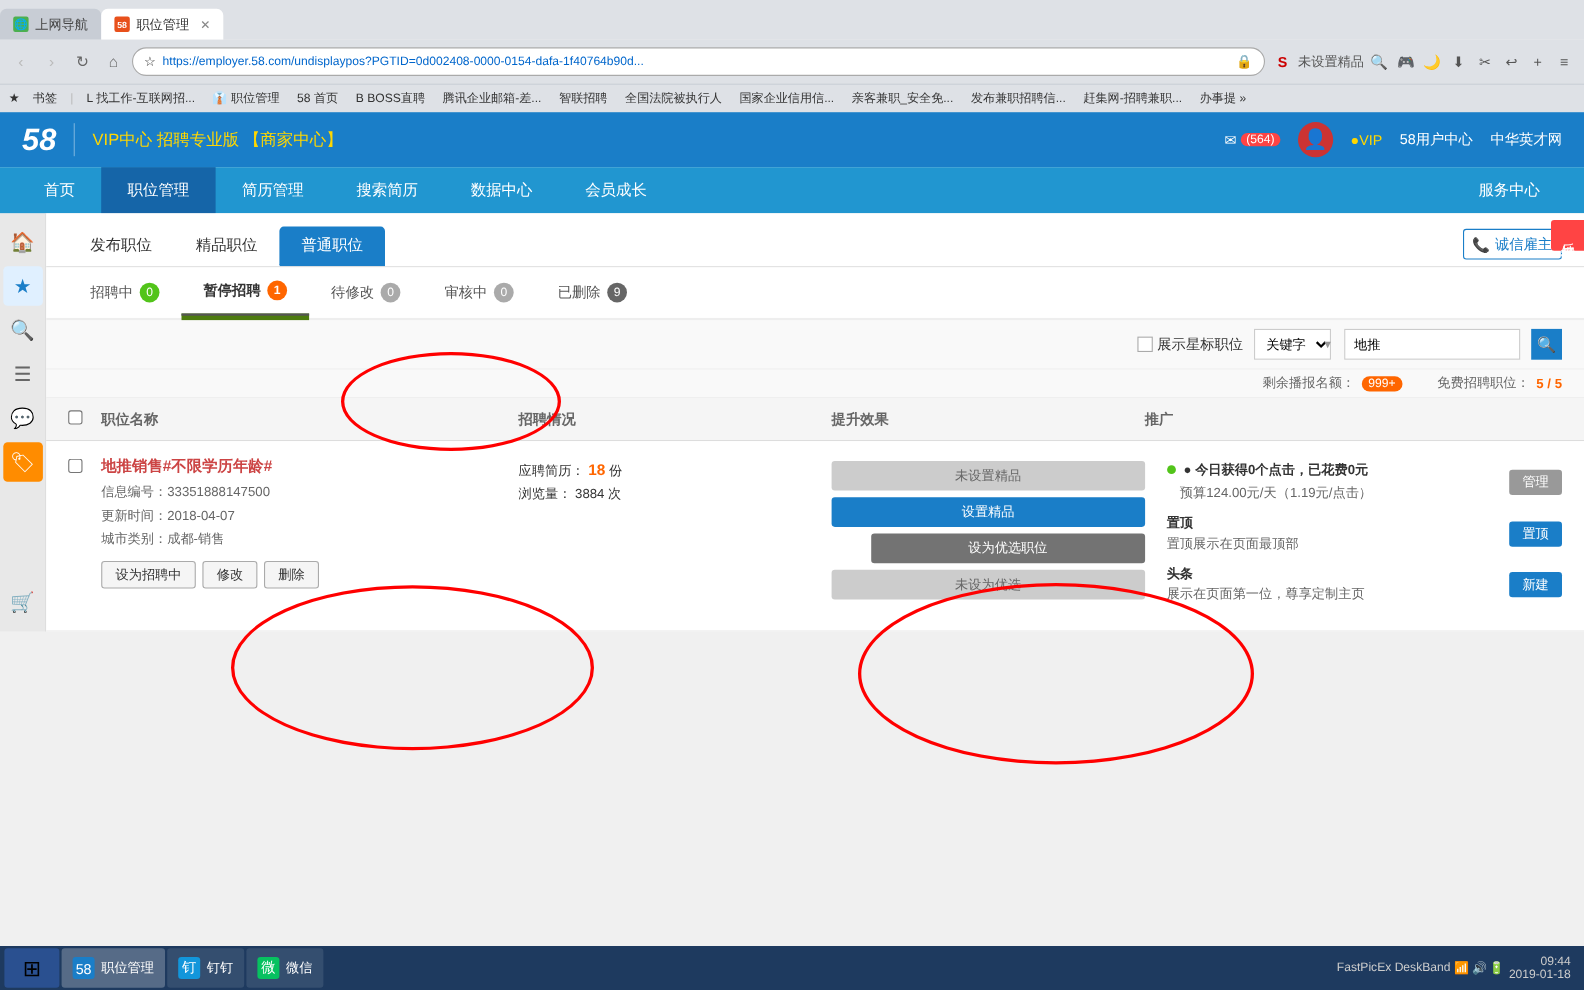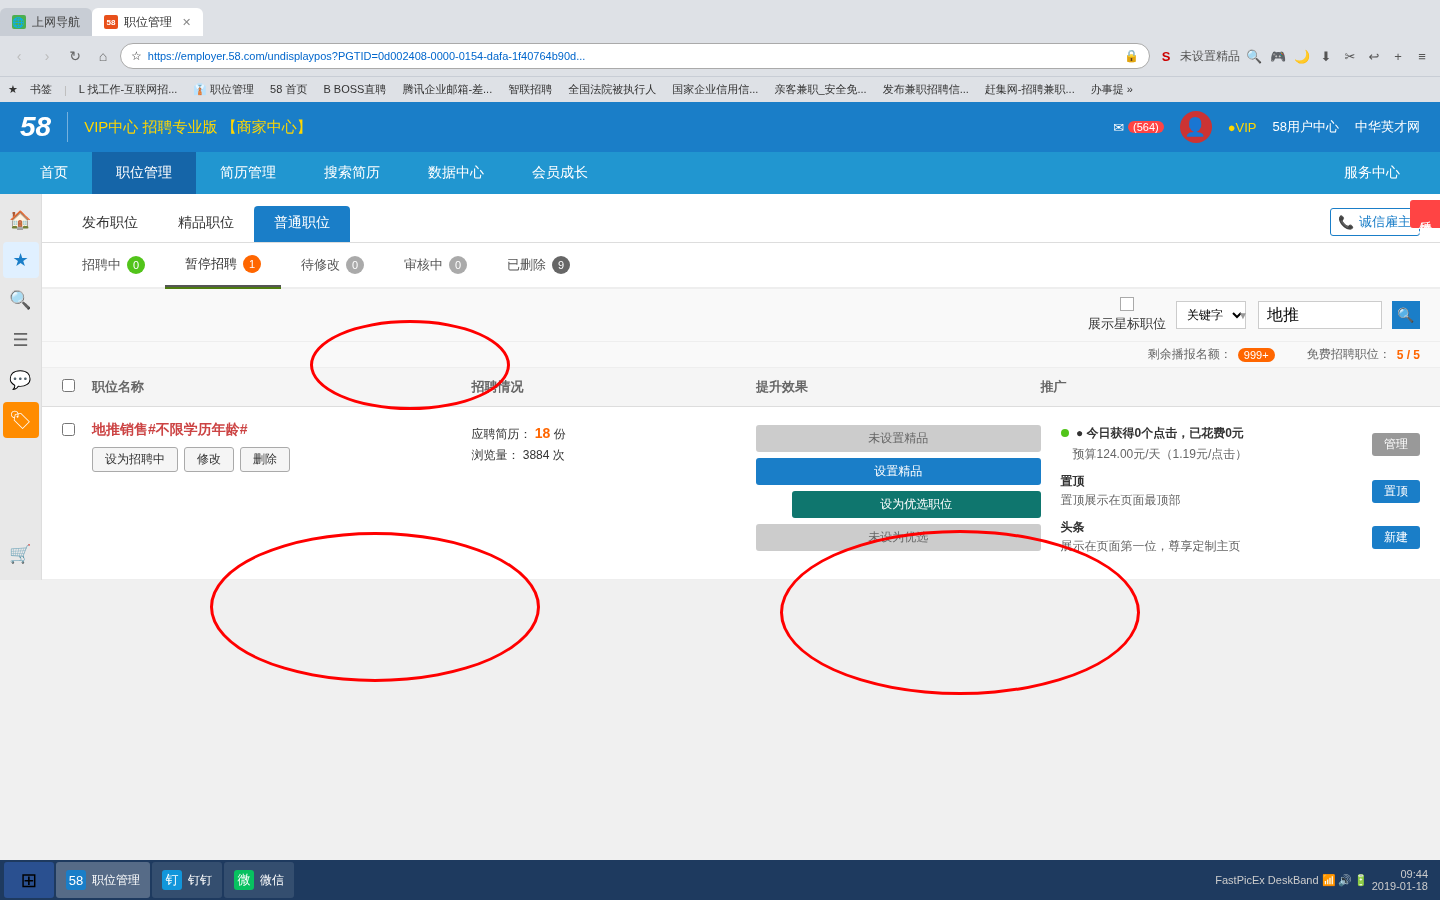--- a/index.html
+++ b/index.html
@@ -50,24 +50,24 @@
     .sidebar-icon.orange { background: #ff8c00; color: #fff; border-radius: 4px; }
     .sidebar-icon.cart { background: transparent; color: #ff6600; }
 
     .main-content { flex: 1; padding: 0; background: #f0f0f0; }
     .tab-btn { padding: 8px 20px; font-size: 14px; cursor: pointer; border: none; background: none; color: #333; border-bottom: 2px solid transparent; }
     .tab-btn.active { color: #1a7ec8; border-bottom: 2px solid #1a7ec8; background: #1a7ec8; color: #fff; border-radius: 4px 4px 0 0; }
     .kefu-btn { display: flex; align-items: center; gap: 4px; color: #1a7ec8; font-size: 13px; cursor: pointer; padding: 4px 8px; border: 1px solid #1a7ec8; border-radius: 3px; margin-bottom: 4px; }
 
     
     .search-row { background: #f9f9f9; padding: 8px 20px; display: flex; align-items: center; justify-content: flex-end; gap: 10px; border-bottom: 1px solid #eee; }
-    .show-star { display: flex; align-items: center; gap: 4px; font-size: 13px; color: #333; flex-direction: column; }
+    .show-star { display: flex; align-items: center; gap: 4px; font-size: 13px; color: #333; }
     .checkbox-custom { width: 14px; height: 14px; border: 1px solid #aaa; background: #fff; cursor: pointer; }
     .keyword-select { height: 28px; border: 1px solid #ccc; padding: 0 6px; font-size: 12px; background: #fff; }
-    .keyword-input { height: 28px; border: 1px solid #ccc; padding: 0 8px; font-size: 16px; width: 124px; }
+    .keyword-input { height: 28px; border: 1px solid #ccc; padding: 0 8px; font-size: 12px; width: 160px; }
     .search-btn { width: 28px; height: 28px; background: #1a7ec8; color: #fff; border: none; cursor: pointer; display: flex; align-items: center; justify-content: center; font-size: 14px; }
 
     
     .quota-row { background: #f9f9f9; padding: 4px 20px; display: flex; align-items: center; justify-content: flex-end; gap: 6px; font-size: 12px; color: #666; border-bottom: 1px solid #eee; }
     .quota-badge { background: #ff6600; color: #fff; padding: 1px 6px; border-radius: 10px; font-size: 11px; }
     .job-table-header { display: flex; align-items: center; padding: 10px 20px; background: #f5f5f5; border-bottom: 1px solid #ddd; font-size: 13px; color: #666; font-weight: bold; }
     .col-check { width: 30px; }
     .col-name { flex: 2; }
     .col-recruit { flex: 1.5; }
     .col-boost { flex: 1.5; }
@@ -81,21 +81,21 @@
     .job-actions { display: flex; gap: 6px; margin-top: 8px; }
     .action-btn { padding: 3px 12px; font-size: 12px; border: 1px solid #aaa; background: #f5f5f5; border-radius: 3px; cursor: pointer; color: #333; }
 
     .job-recruit-col { flex: 1.5; font-size: 12px; color: #333; padding-top: 4px; }
     .recruit-count { color: #ff6600; font-size: 14px; font-weight: bold; }
 
     .job-boost-col { flex: 1.5; display: flex; flex-direction: column; gap: 6px; padding-top: 4px; }
     .boost-btn { padding: 5px 12px; font-size: 12px; border: none; border-radius: 3px; cursor: pointer; text-align: center; }
     .boost-btn.blue { background: #1a7ec8; color: #fff; }
     .boost-btn.gray { background: #ccc; color: #666; }
-    .boost-btn.green { background: #0f766e; color: #fff; margin-left: 36px; }
+    .boost-btn.green { background: #737373; color: #fff; margin-left: 36px; }
 
     .job-promote-col { flex: 2; font-size: 12px; color: #333; padding-top: 4px; }
     .promote-section { margin-bottom: 10px; }
     .promote-manage-btn { float: right; padding: 3px 12px; font-size: 12px; border: none; border-radius: 3px; cursor: pointer; color: #fff; }
     .btn-manage { background: #999; }
     .btn-zhiding { background: #1a7ec8; }
     .btn-xinjian { background: #1a7ec8; }
     .promote-row { display: flex; align-items: center; justify-content: space-between; margin-bottom: 8px; }
     .promote-row-info { flex: 1; padding-left: 20px; }
 
@@ -107,21 +107,21 @@
     .taskbar-start { width: 50px; height: 36px; display: flex; align-items: center; justify-content: center; background: #2a5090; cursor: pointer; border-radius: 3px; }
     .taskbar-item { display: flex; align-items: center; gap: 6px; padding: 0 10px; height: 36px; background: rgba(255,255,255,0.1); border-radius: 3px; cursor: pointer; color: #fff; font-size: 12px; }
     .taskbar-item.active { background: rgba(255,255,255,0.25); }
     .taskbar-icon { width: 20px; height: 20px; border-radius: 3px; display: flex; align-items: center; justify-content: center; font-size: 13px; }
     .taskbar-spacer { flex: 1; }
     .taskbar-right { display: flex; align-items: center; gap: 4px; color: #ccc; font-size: 11px; padding: 0 8px; margin-left: 11px; }
     .taskbar-time { display: flex; flex-direction: column; align-items: flex-end; font-size: 11px; color: #ccc; }
 
     .main-area { position: relative; }
     .status-tab { padding: 8px 16px; font-size: 13px; cursor: pointer; color: #555; display: flex; align-items: center; gap: 6px; border-bottom: 2px solid transparent; margin-bottom: -2px; }
-    .status-tab.active { color: #333; border-bottom: 4px solid #4d7c0f; font-weight: normal; }
+    .status-tab.active { color: #333; border-bottom: 6px solid #4d7c0f; font-weight: bold; }
 
     .badge { min-width: 18px; height: 18px; border-radius: 9px; display: inline-flex; align-items: center; justify-content: center; font-size: 11px; color: #fff; padding: 0 4px; }
     .badge-green { background: #52c41a; }
     .badge-orange { background: #ff6600; }
     .badge-gray { background: #aaa; }
     .badge-dark { background: #666; }
   </style>
 </head>
 <body>
 
@@ -302,20 +302,25 @@
       </div>
 
       <div class="job-row">
 
         <div class="job-check">
           <input type="checkbox" style="">
         </div>
 
         <div class="job-name-col">
           <div class="job-title">地推销售#不限学历年龄#</div>
+          <div class="job-info">
+            <div>信息编号：33351888147500</div>
+            <div>更新时间：2018-04-07</div>
+            <div>城市类别：成都-销售</div>
+          </div>
           <div class="job-actions">
             <button class="action-btn">设为招聘中</button>
             <button class="action-btn">修改</button>
             <button class="action-btn">删除</button>
           </div>
         </div>
 
         <div class="job-recruit-col">
           <div>
             <span>应聘简历：</span>

